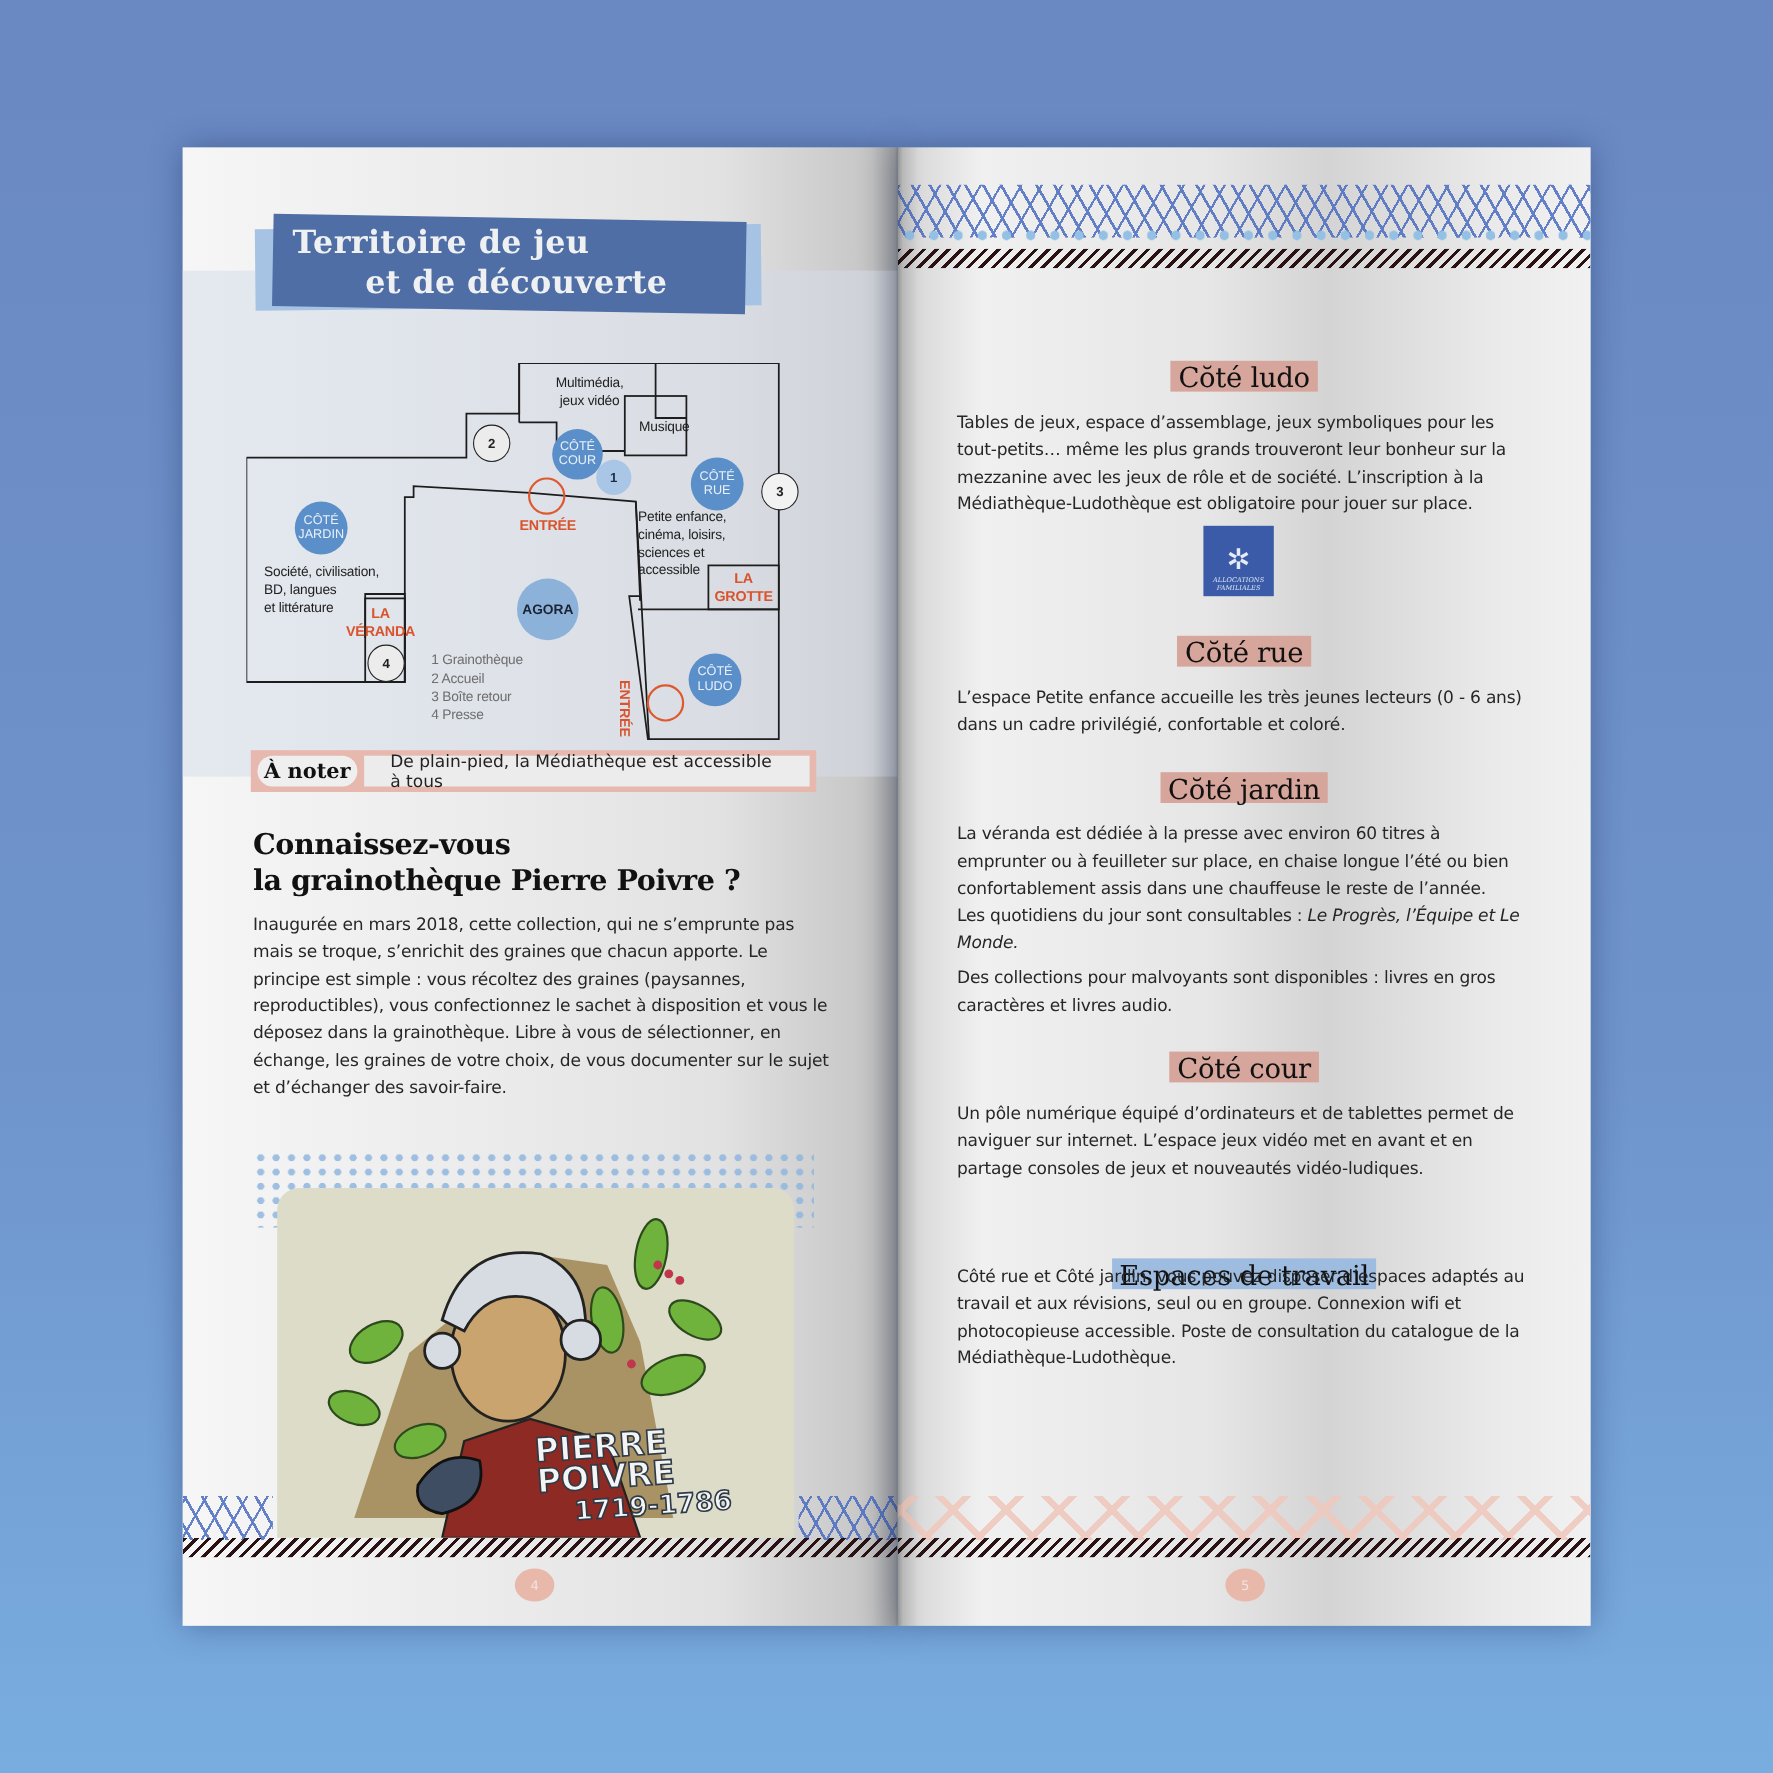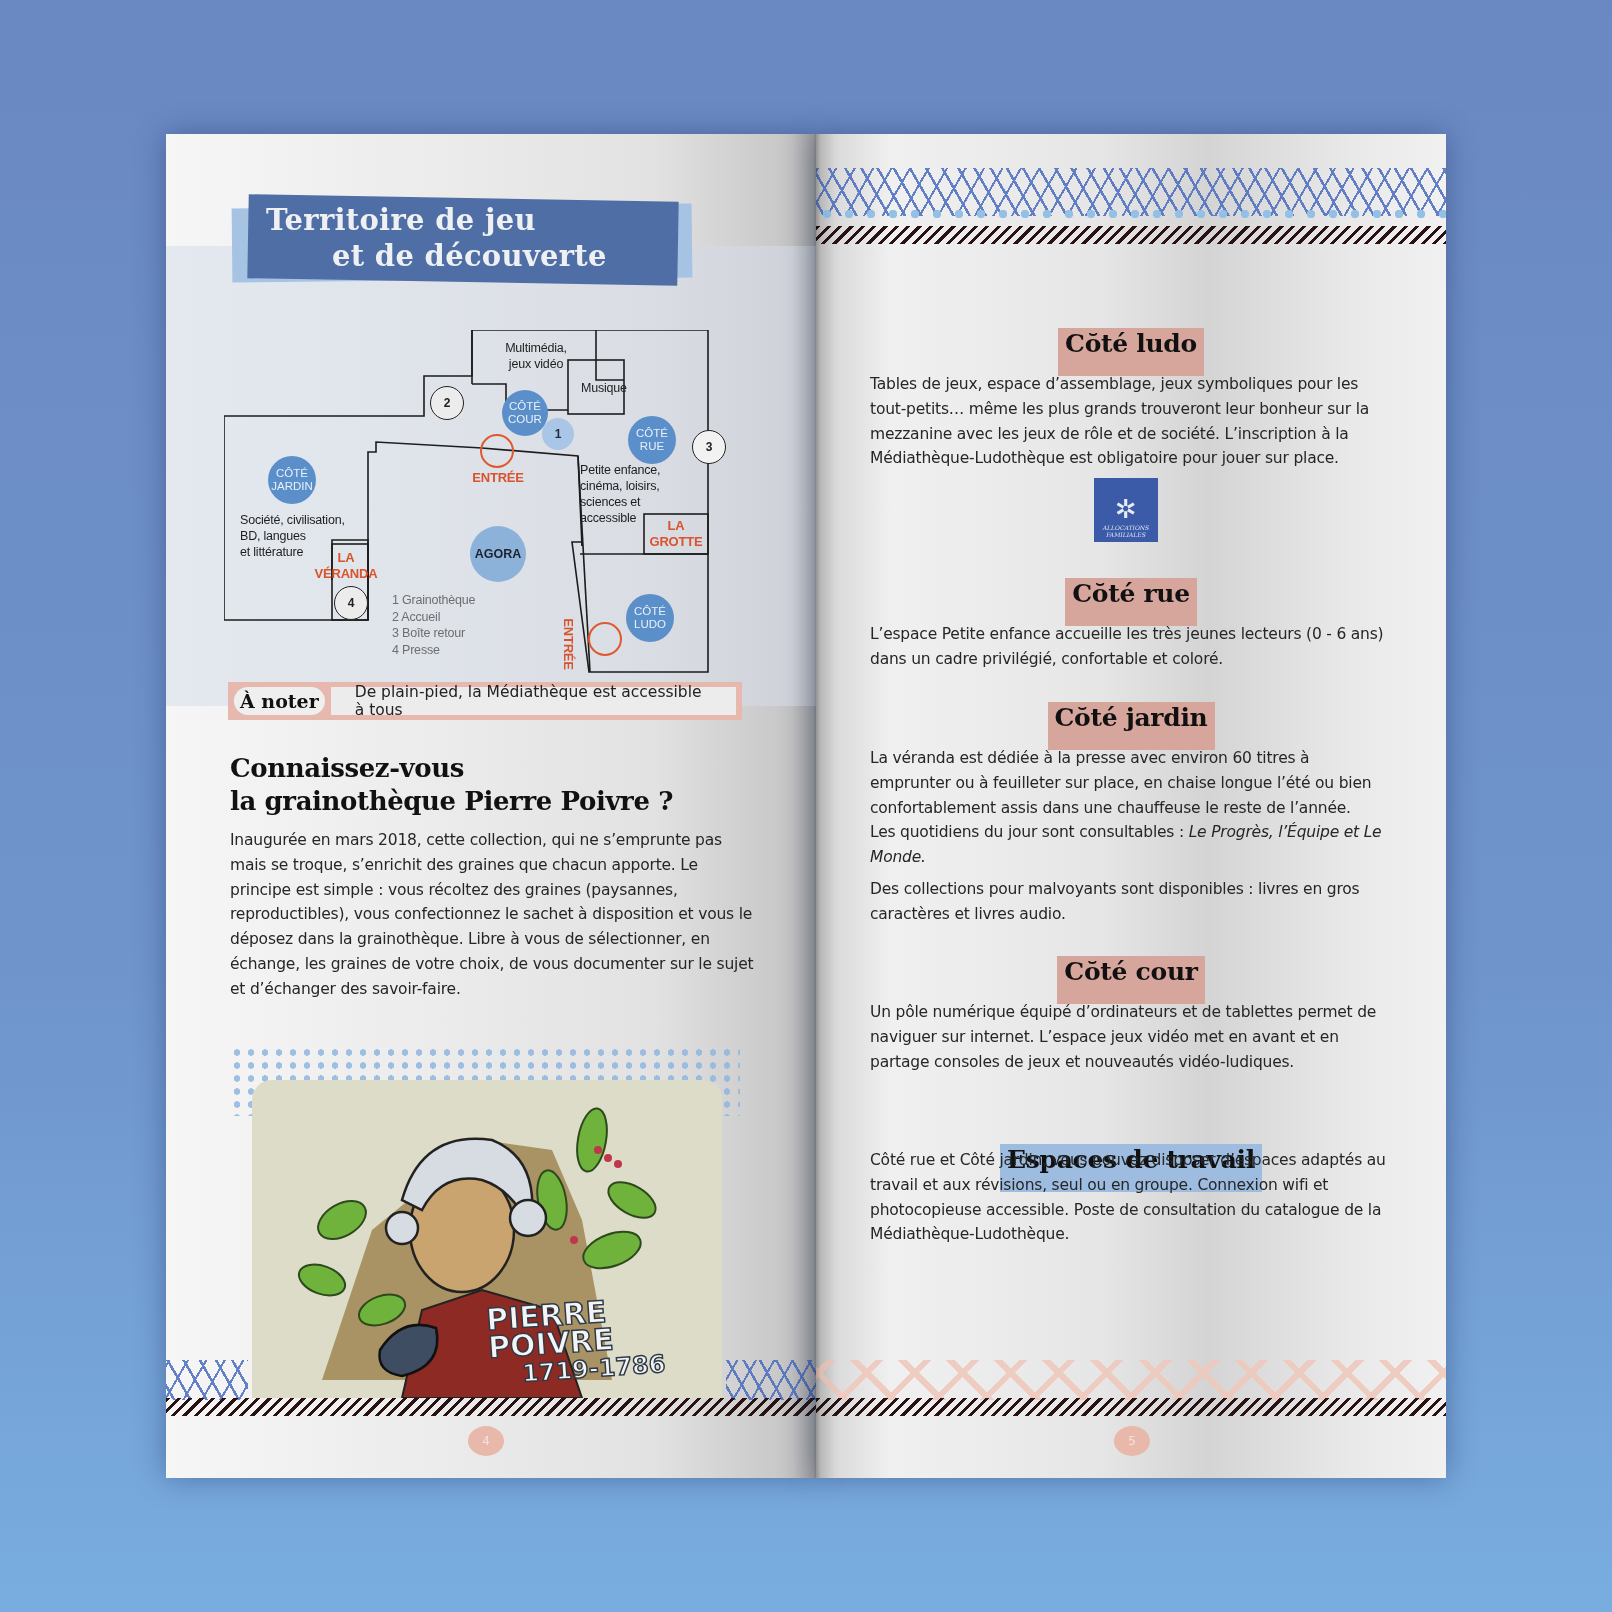--- a/index.html
+++ b/index.html
@@ -135,22 +135,22 @@
   .pagenum {
     position: absolute; top: 1292px; width: 36px; height: 30px; border-radius: 50%;
     background: #e8b8ab; color: #f3e3df; font-size: 12px; display: flex; align-items: center; justify-content: center;
   }
 
   
   .sec-title {
     position: absolute; left: 0; width: 630px; display: flex; justify-content: center;
   }
   .sec-title span {
-    font-family: "DejaVu Serif", serif; font-weight: bold; font-size: 25px; color: #111;
-    background: #d6a59b; padding: 0 7px; height: 48px; line-height: 32px; letter-spacing: -0.3px;
+    font-family: "DejaVu Serif", serif; font-weight: normal; font-size: 25px; color: #111;
+    background: #d6a59b; padding: 0 7px; height: 28px; line-height: 32px; letter-spacing: -0.3px;
   }
   .sec-title.blue span { background: #9dbce0; margin-top: 40px; }
   .rp { position: absolute; left: 54px; width: 520px; }
   .rp p { margin-bottom: 7px; }
   .caf {
     position: absolute; left: 278px; top: 344px; width: 64px; height: 64px; background: #3b5ba8;
     color: #dde6f5; display: flex; flex-direction: column; align-items: center; justify-content: flex-end;
     padding-bottom: 4px;
   }
   .caf .fig { font-size: 26px; line-height: 30px; color: #e6ecf7; }

